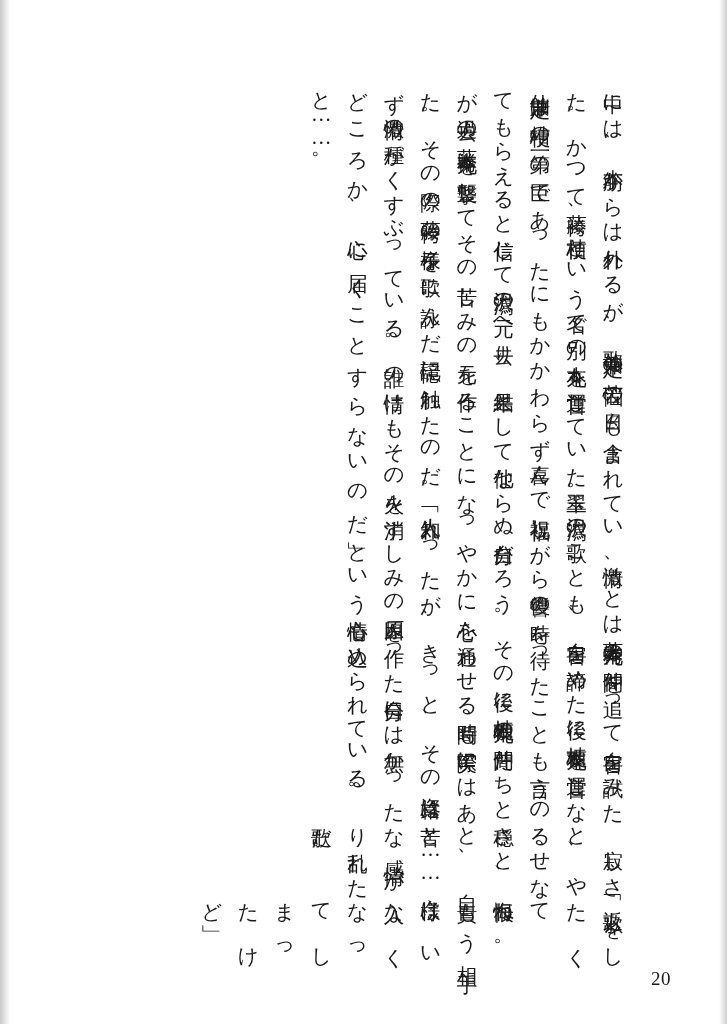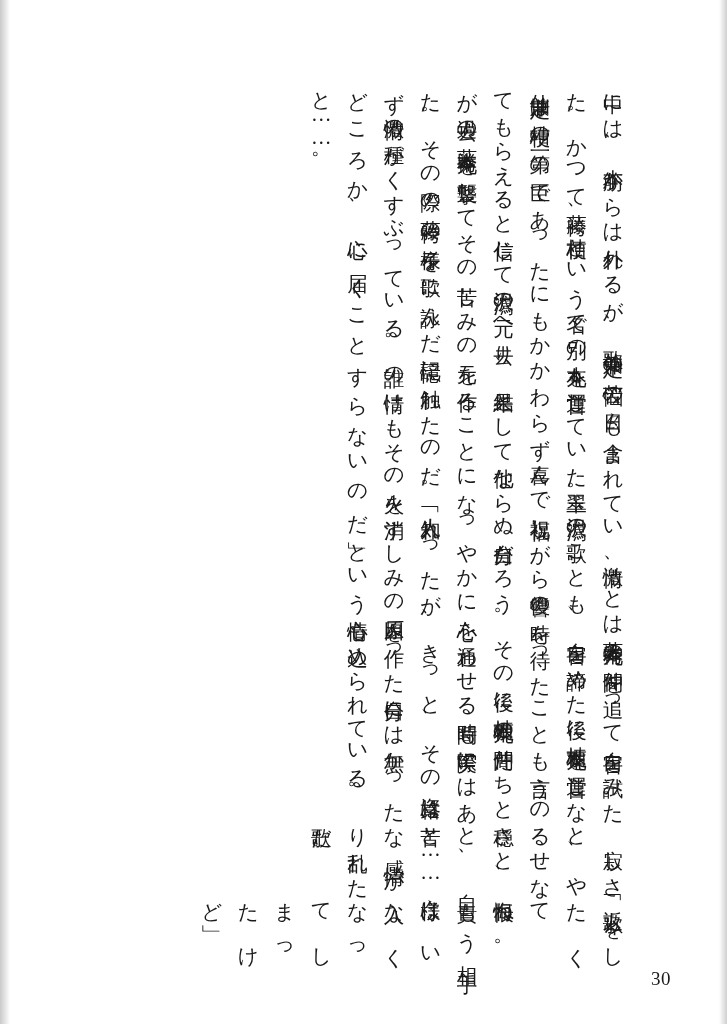--- a/index.html
+++ b/index.html
@@ -81,15 +81,15 @@
 
 <div id="page">
 
   <div id="text-block">
     <p class="para">中には、本筋からは外れるが、歌仙兼定の苦悩の日々も含まれていた。かつて藤袴、桔梗という名で別の本丸を運営していた翠玉。沢瀉の歌仙兼定は桔梗の第一の臣であったにもかかわらず喜んで祝福してもらえると信じて沢瀉の元へ去り、結果として他ならぬ自分が過去の藤袴本丸を襲撃してその苦しみの元を作ることになった。その際の藤袴の様子を歌に詠んだ記憶に触れたのだ。「人知れず激情の種がくすぶっている。誰の情けもその火を消すどころか、心に届くことすらないのだ」と……。</p>
     <p class="para indent">激情、とは藤袴本丸の仲間を追って自害を試みたことも、自害を諦めた後に桔梗本丸を運営しながら復讐の時を待ったことも言うのだろう。その後に桔梗本丸の仲間たちと穏やかに心を通わせる時間も実際にはあったが、きっと、その資格は苦しみの原因を作った自分には無かったという心情も込められている。</p>
     <p class="para indent">寂しさと、やるせなさと、悔恨と、自責と……様々な感情が入り乱れた歌だ。</p>
     <p class="para">「返歌をしたくてね。もう相手はいなくなってしまったけど」</p>
   </div>
 
-  <div id="page-number">30</div>
+  <div id="page-number">20</div>
 
 </div>
 
 </body></html>

